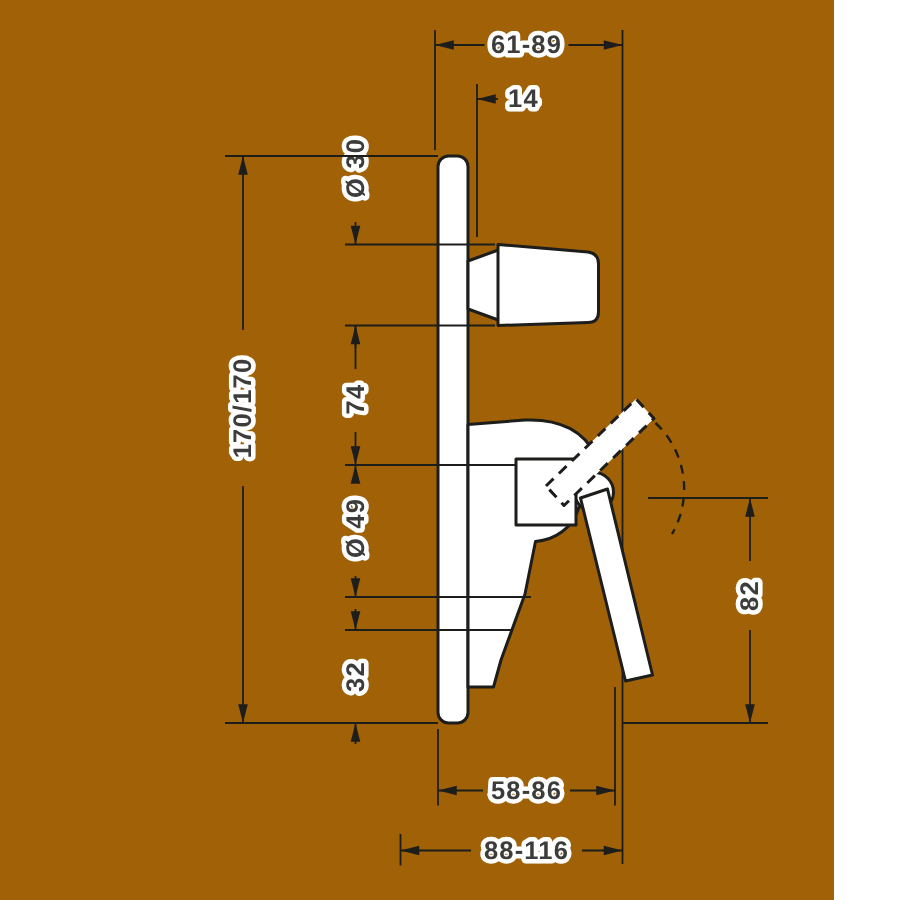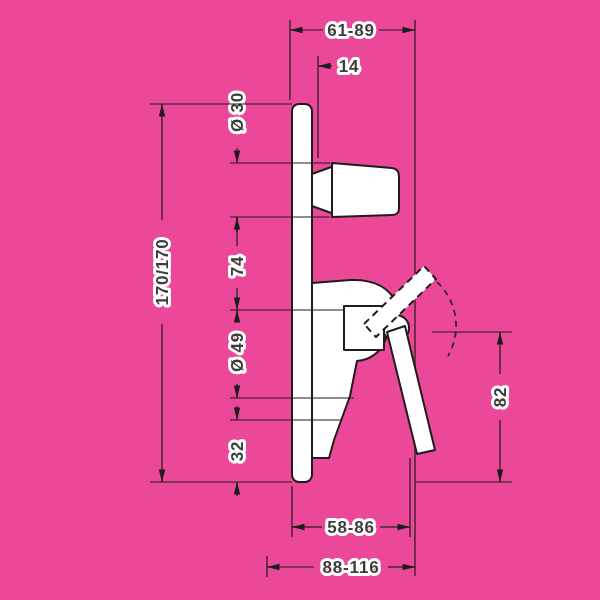--- a/index.html
+++ b/index.html
@@ -1,16 +1,16 @@
 <!DOCTYPE html>
 <html><head>
 <meta charset="utf-8">
 <style>
   html,body{margin:0;padding:0;background:#ffffff;}
-  .canvas{width:600px;height:600px;background:#ec4899;position:relative;overflow:hidden;
+  .canvas{width:556px;height:600px;background:#a16207;position:relative;overflow:hidden;
           font-family:"Liberation Sans",sans-serif;}
   svg{display:block;}
   .obj{fill:#ffffff;stroke:#1d1d1b;stroke-width:2;stroke-linejoin:round;}
   .dash{fill:#ffffff;stroke:#1d1d1b;stroke-width:2;stroke-dasharray:7 5;stroke-linejoin:round;}
   .dash-line{fill:none;stroke:#1d1d1b;stroke-width:1.6;stroke-dasharray:6 5;}
   .dim{stroke:#1d1d1b;stroke-width:1.2;fill:none;}
   .ext{stroke:#1d1d1b;stroke-width:1.2;fill:none;}
   text.dim-label{font-family:"Liberation Sans",sans-serif;font-size:17px;font-weight:600;
     fill:#3c3c3b;letter-spacing:0.8px;text-anchor:middle;dominant-baseline:central;
     paint-order:stroke;stroke:#ffffff;stroke-width:6px;stroke-linejoin:round;}

